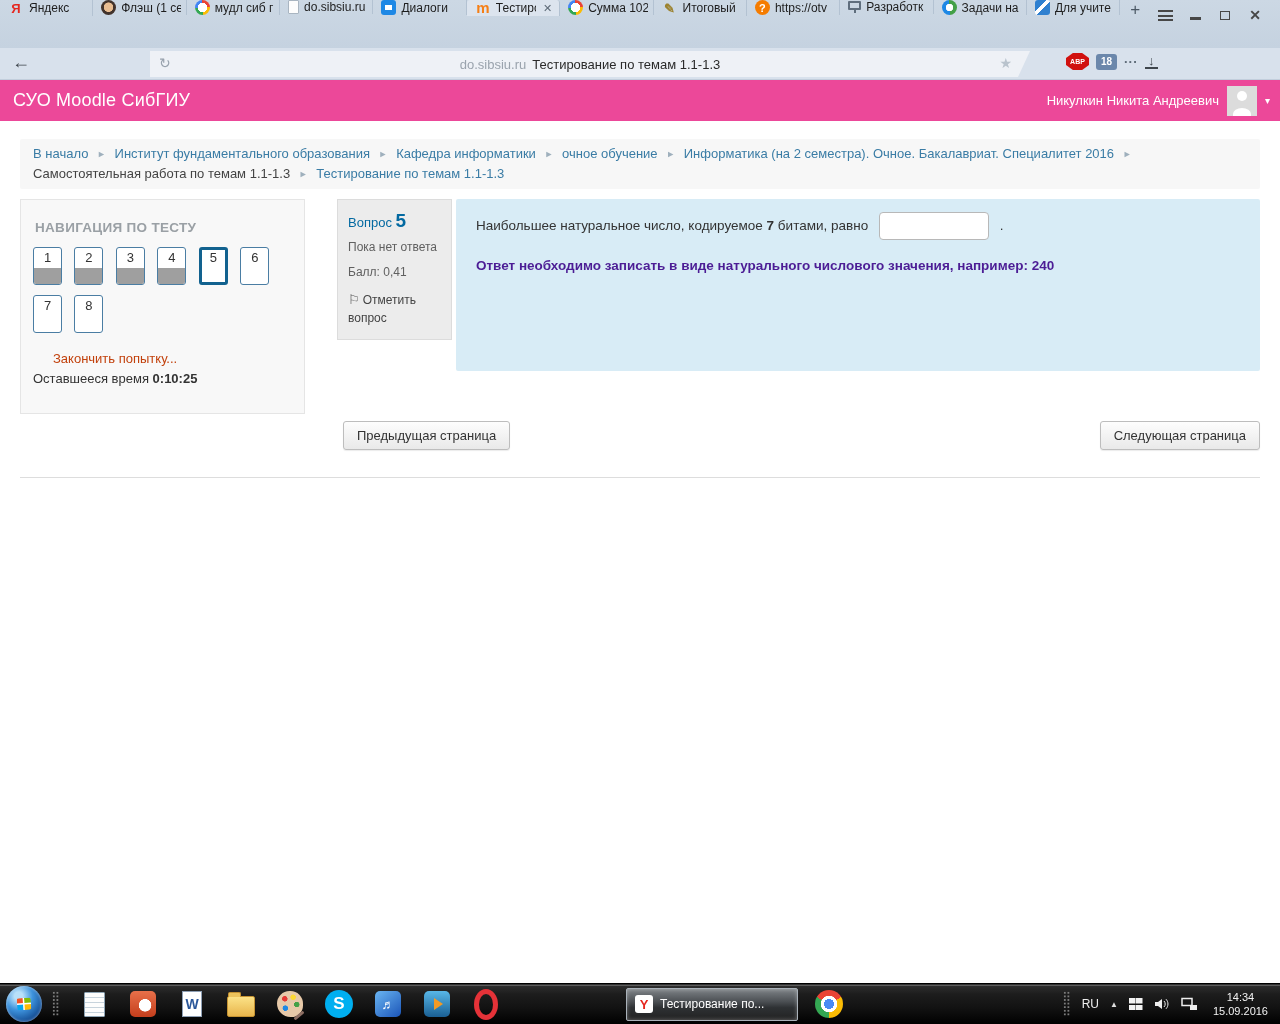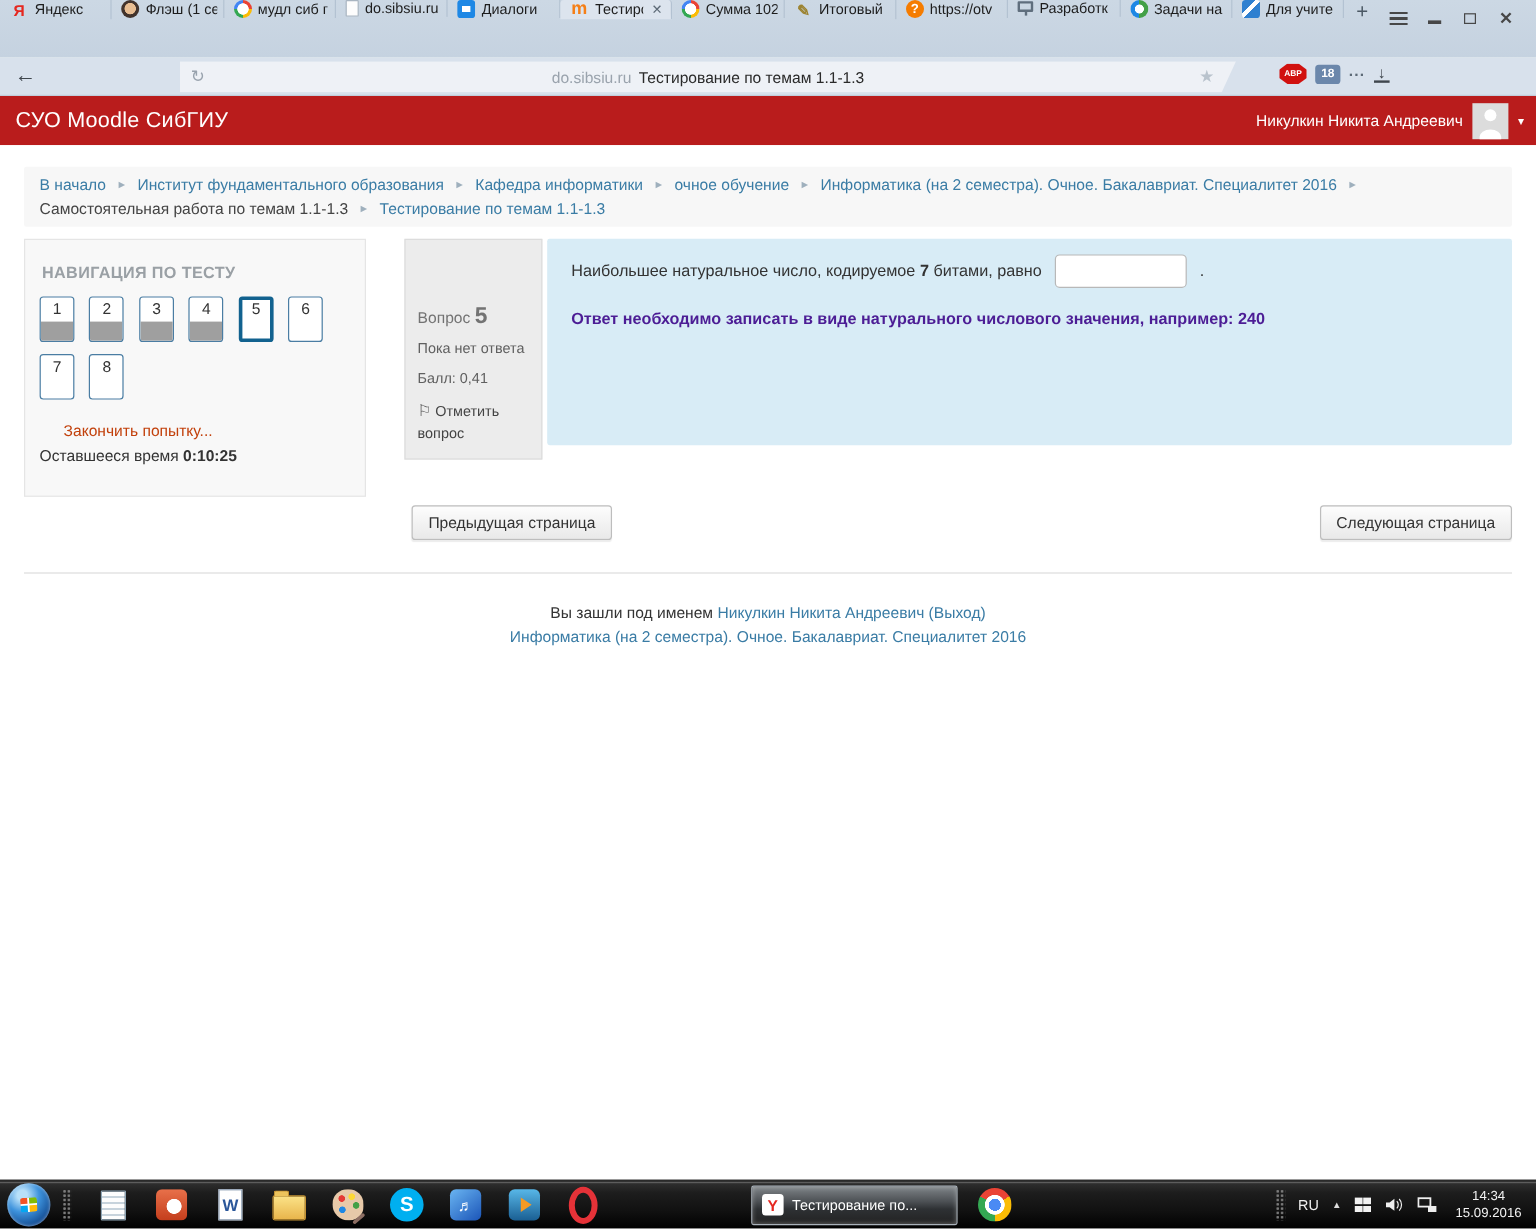--- a/index.html
+++ b/index.html
@@ -56,21 +56,21 @@
   .addr-icons { position:absolute; left:1066px; top:5px; display:flex; align-items:center; gap:7px; }
   .abp-badge { width:23px; height:17px; background:#d1110f; color:#fff; font-size:7px; font-weight:bold;
       display:flex; align-items:center; justify-content:center;
       clip-path:polygon(30% 0,70% 0,100% 30%,100% 70%,70% 100%,30% 100%,0 70%,0 30%); }
   .ext-badge { min-width:21px; height:16px; background:#6b87ab; border-radius:3px; color:#fff; font-size:10px;
       font-weight:bold; display:flex; align-items:center; justify-content:center; padding:0 3px; }
   .addr-overflow { color:#5d6a77; font-weight:bold; font-size:13px; letter-spacing:1px; margin-top:-6px; }
   .dl-icon { width:13px; text-align:center; color:#3f464d; font-weight:bold; font-size:13px; border-bottom:2px solid #3f464d; line-height:12px; }
 
   
-  .m-header { height:41px; background:#b91c1c; display:flex; align-items:center; justify-content:space-between; padding:0 10px 0 13px; }
+  .m-header { height:41px; background:#ec4899; display:flex; align-items:center; justify-content:space-between; padding:0 10px 0 13px; }
   .m-logo { color:#fff; font-size:18px; font-weight:500; letter-spacing:0.2px; }
   .m-user { display:flex; align-items:center; gap:8px; }
   .m-username { color:#fff; font-size:13px; }
   .m-avatar { width:30px; height:30px; background:#dcdcdc; position:relative; overflow:hidden; }
   .m-avatar::before { content:""; position:absolute; top:5px; left:10px; width:10px; height:10px; border-radius:50%; background:#fff; }
   .m-avatar::after { content:""; position:absolute; bottom:-4px; left:6px; width:18px; height:12px; border-radius:50% 50% 0 0; background:#fff; }
   .m-caret { color:#fff; font-size:10px; }
 
   .content { height:880px; background:#fff; padding:0 20px; overflow:hidden; }
   .page-title { padding-top:47px; font-size:28px; font-weight:bold; color:#2d2d2d; }
@@ -87,21 +87,21 @@
   .qn-buttons { padding-top:2px; }
   .qnav-btn { position:relative; display:inline-block; width:29px; height:38px; background:#fff;
       border:1px solid #4a7da3; border-radius:3px; margin:10px 8px 0 0; text-align:center;
       font-size:13px; color:#333; padding-top:2px; vertical-align:top; overflow:hidden; }
   .qnav-btn.answered::after { content:""; position:absolute; left:0; right:0; bottom:0; height:16px; background:#9f9f9f; }
   .qnav-btn.current { border:3px solid #12628f; padding-top:0; }
   .qn-finish { display:inline-block; margin-top:18px; color:#c2410c; font-size:13px; text-decoration:none;margin-left:20px; }
   .qn-time { margin-top:4px; font-size:13px; color:#333; }
 
   .q-info { width:115px; min-height:137px; background:#ececec; border:1px solid #dcdcdc; margin-left:32px; padding:10px 10px 12px; }
-  .qi-top { color:#737373; font-size:13px;margin-top:43px; }
+  .qi-top { color:#0369a1; font-size:13px; }
   .qi-num { font-size:19px; font-weight:bold; }
   .qi-status { margin-top:8px; font-size:12px; color:#606060; }
   .qi-mark { margin-top:11px; font-size:12px; color:#606060; }
   .qi-flag { margin-top:12px; font-size:12px; color:#444; line-height:18px; }
   .flag-icon { font-size:13px; color:#555; margin-right:3px; }
 
   .q-body { flex:1 1 auto; min-height:172px; background:#d8ecf6; margin-left:4px; border-radius:2px; padding:12px 20px; }
   .q-line { font-size:13.5px; color:#333; line-height:30px; }
   .answer-input { width:110px; height:28px; border:1px solid #b8b8b8; border-radius:4px; background:#fff;
       margin:0 7px; vertical-align:middle; padding:0 6px; font-size:13px; font-family:"Liberation Sans",sans-serif; }
@@ -330,30 +330,20 @@
       </div>
     </div>
 
     <div class="pager">
       <button class="pager-btn">Предыдущая страница</button>
       <button class="pager-btn">Следующая страница</button>
     </div>
 
     <hr class="divider">
 
-    <div class="footer">
-      <div>
-        <span>Вы зашли под именем</span>
-        <a class="f-link">Никулкин Никита Андреевич</a>
-        <a class="f-link">(Выход)</a>
-      </div>
-      <div>
-        <a class="f-link">Информатика (на 2 семестра). Очное. Бакалавриат. Специалитет 2016</a>
-      </div>
-    </div>
   </div>
 
   <div class="taskbar">
     <div class="start-orb">
       <span class="start-flag"></span>
     </div>
     <div class="tb-dots"></div>
     <div class="app">
         <span class="tb-notepad"></span>
       </div>

